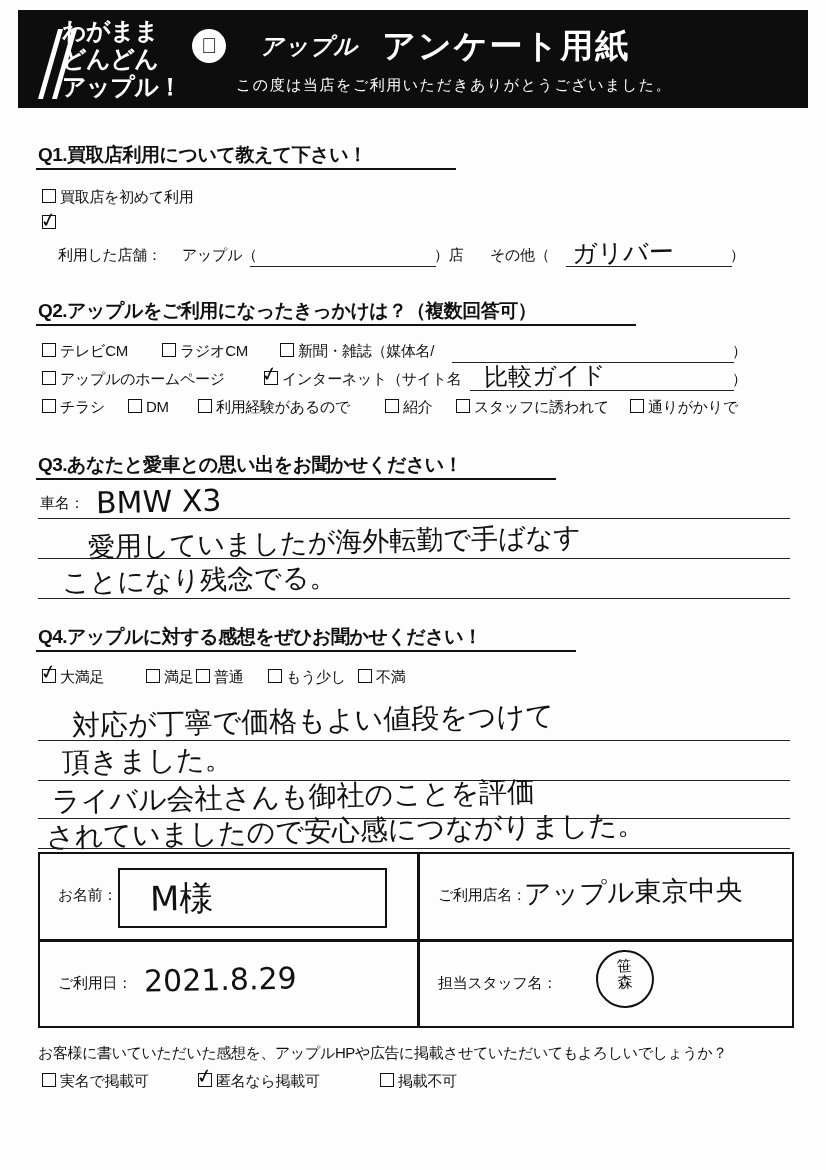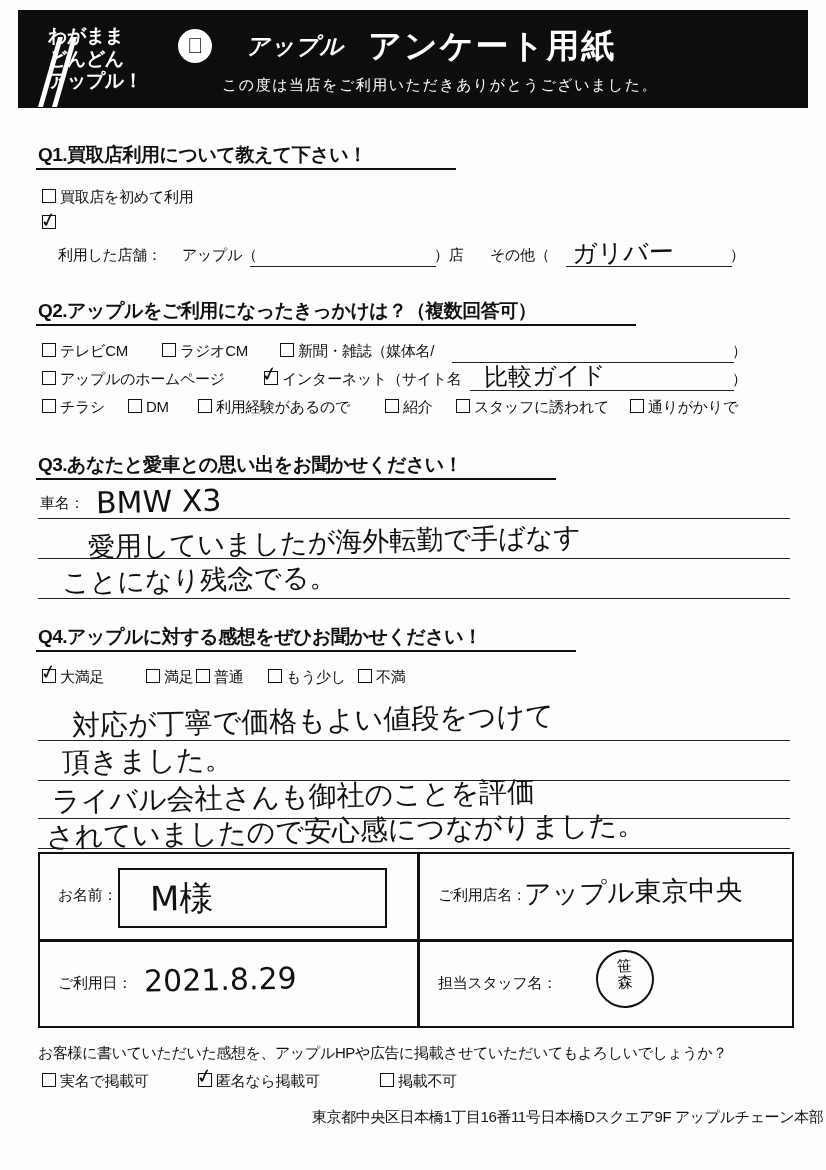--- a/index.html
+++ b/index.html
@@ -23,23 +23,24 @@
     left: 18px;
     top: 10px;
     width: 790px;
     height: 98px;
     background: #0d0d0d;
     display: flex;
     align-items: center;
   }
   .banner-left {
     width: 150px;
+    padding-left: 14px;
     color: #ffffff;
     font-weight: bold;
-    font-size: 19px;
+    font-size: 24px;
     line-height: 1.18;
     letter-spacing: -0.5px;
     position: relative;
   }
   .slash {
     position: absolute;
     left: 30px;
     top: 12px;
     width: 5px;
     height: 70px;
@@ -364,15 +365,14 @@
     <span class="box"></span><span>実名で掲載可</span>
   </div>
   <div class="opt" style="left:198px; top:1072px;">
     <span class="box"></span><span>匿名なら掲載可</span>
   </div>
   <div class="check-mark" style="left:196px; top:1064px; font-size:20px;">✓</div>
   <div class="opt" style="left:380px; top:1072px;">
     <span class="box"></span><span>掲載不可</span>
   </div>
 
-  <div class="foot" style="left:312px; top:1108px;">東京都中央区日本橋1丁目16番11号日本橋Dスクエア9F アップルチェーン本部</div>
 
 </div>
 
 </body></html>

